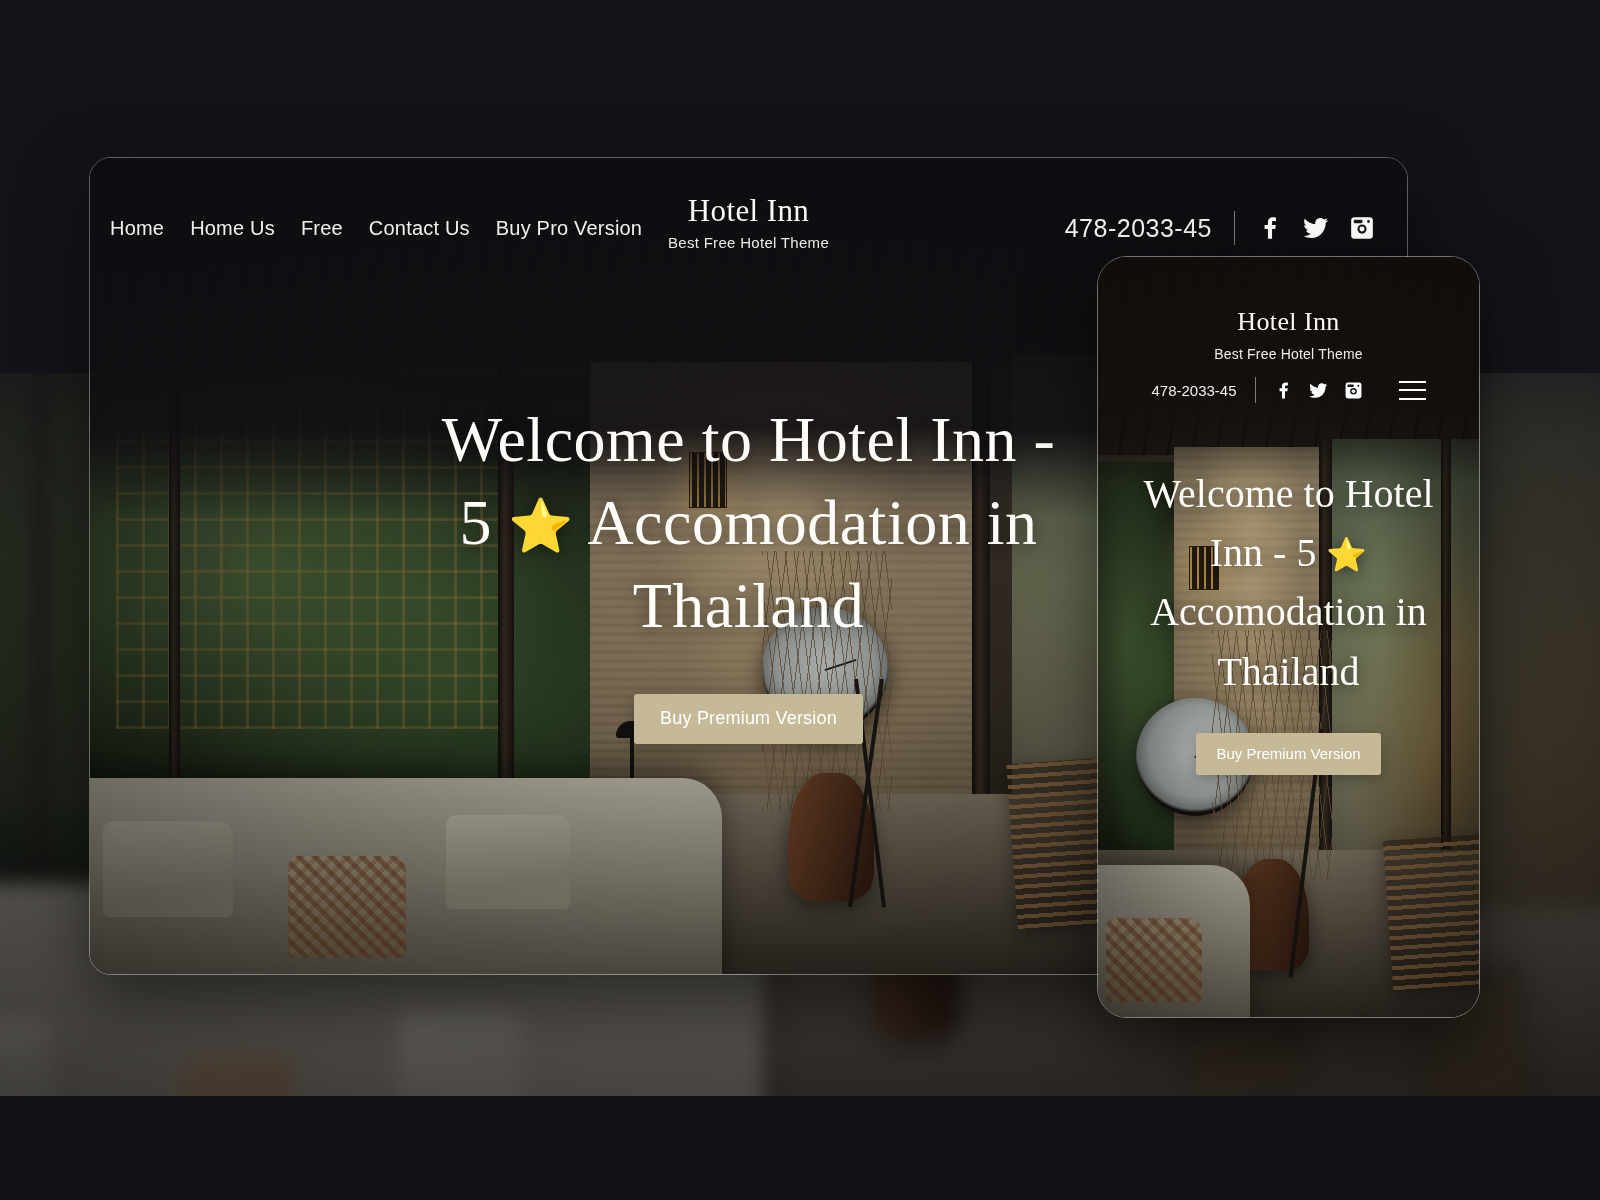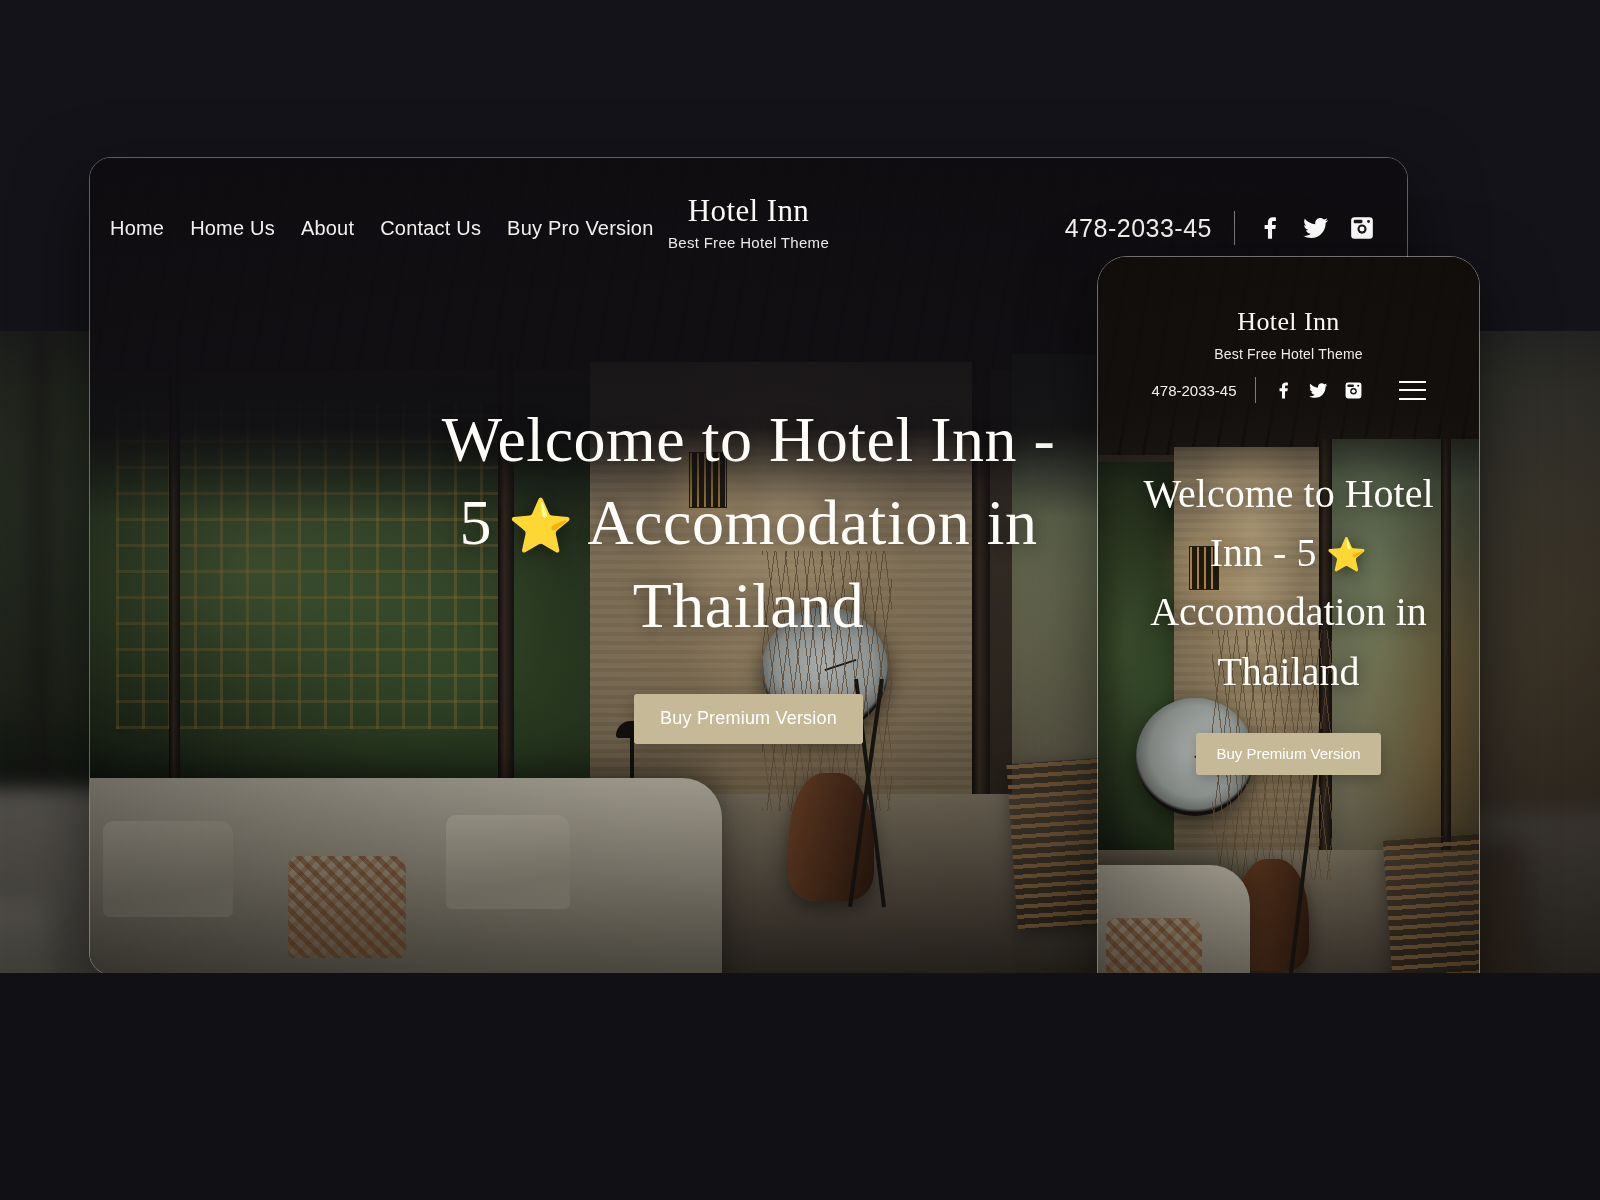--- a/index.html
+++ b/index.html
@@ -167,21 +167,21 @@
   }
   .scene .vignette {
     position: absolute;
     inset: 0;
     background:
       radial-gradient(ellipse at 50% 45%, rgba(0,0,0,0) 35%, rgba(0,0,0,.45) 100%),
       linear-gradient(180deg, rgba(0,0,0,.30) 0%, rgba(0,0,0,0) 30%);
   }
 
   
-  #page-root { position: relative; width: 1600px; height: 973px; overflow: hidden; }
+  #page-root { position: relative; width: 1600px; height: 1096px; overflow: hidden; }
 
   .bg-layer {
     position: absolute;
     inset: -60px;
     filter: blur(9px) brightness(.74) saturate(.9);
     transform: scale(1.06);
   }
   .bg-tint {
     position: absolute; inset: 0;
     background: linear-gradient(180deg, #131217 0%, #15141a 22%, rgba(22,20,26,.55) 40%, rgba(15,14,18,.25) 100%);
@@ -463,21 +463,21 @@
         <div class="vignette"></div>
       </div>
     </div>
     <div class="panel-overlay"></div>
 
     <div class="site-header">
 
       <nav class="nav">
         <a class="nav-item">Home</a>
         <a class="nav-item">Home Us</a>
-        <a class="nav-item">About</a>
+        <a class="nav-item">Free</a>
         <a class="nav-item">Contact Us</a>
         <a class="nav-item">Buy Pro Version</a>
       </nav>
 
       <div class="brand">
         <div class="brand-title">Hotel Inn</div>
         <div class="brand-tag">Best Free Hotel Theme</div>
       </div>
 
       <div class="header-right">

